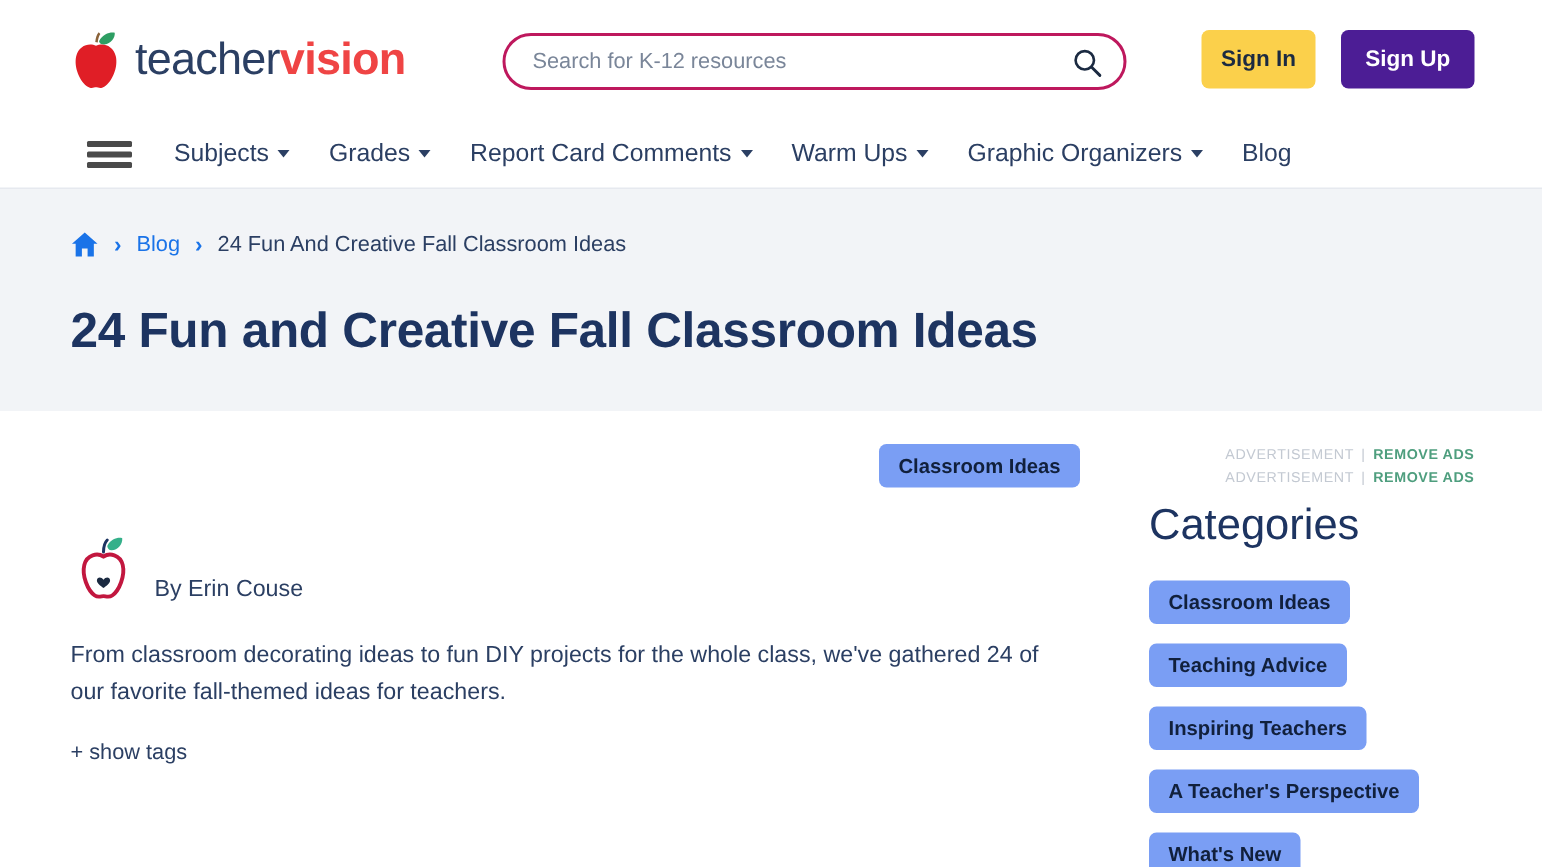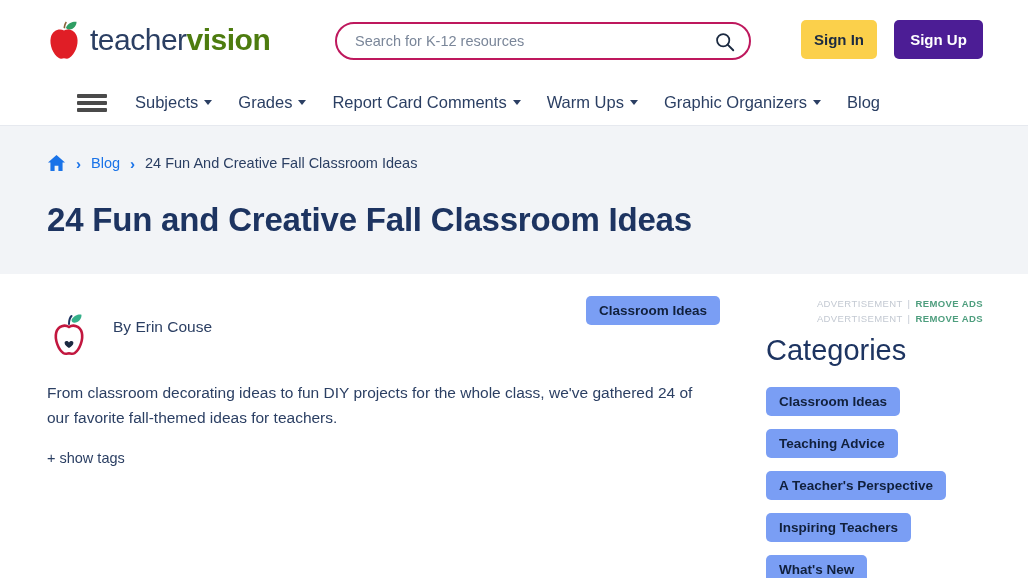--- a/index.html
+++ b/index.html
@@ -26,21 +26,21 @@
     gap: 8px;
   }
   .apple-logo { width: 36px; height: 40px; display: block; }
   .logo-text {
     font-size: 30px;
     letter-spacing: -0.5px;
     color: #2b3f63;
     white-space: nowrap;
     font-weight: 400;
   }
-  .logo-text b { font-weight: 800; color: #4d7c0f; }
+  .logo-text b { font-weight: 800; color: #ef4444; }
 
   .search-box {
     position: absolute;
     left: 335px; top: 22px;
     width: 416px; height: 38px;
     border: 2px solid #be185d;
     border-radius: 19px;
     display: flex; align-items: center;
     padding: 0 14px 0 18px;
     background: #fff;
@@ -63,21 +63,21 @@
     cursor: pointer;
   }
   .btn-signin { left: 801px; width: 76px; background: #fbd04b; color: #1b2a41; }
   .btn-signup { left: 894px; width: 89px; background: #4c1d95; color: #ffffff; }
 
   
   .nav {
     height: 46px;
     background: #ffffff;
     display: flex; align-items: center;
-    padding-left: 77px;
+    padding-left: 58px;
     gap: 0;
     border-bottom: 1px solid #e6e9ef;
   }
   .hamburger { width: 30px; height: 22px; display: flex; flex-direction: column;
     justify-content: space-between; cursor: pointer; margin-right: 28px; padding: 2px 0;}
   .hamburger span { display:block; height: 4px; background: #4a4a4a; border-radius: 1px; }
   .nav-item {
     font-size: 16.5px; color: #2b3f63;
     margin-right: 26px; cursor: pointer;
     display: flex; align-items: center; gap: 6px;
@@ -113,21 +113,21 @@
   .main-col { width: 760px; position: relative; padding-left: 47px; }
 
   .topic-badge {
     position: absolute; left: 586px; top: 22px;
     background: #7a9ef4; color: #11203c;
     font-size: 13.5px; font-weight: bold;
     padding: 7px 13px; border-radius: 5px;
     white-space: nowrap; cursor: pointer;
   }
 
-  .author-row { display: flex; align-items: center; gap: 22px; margin-top: 36px; }
+  .author-row { display: flex; align-items: flex-end; gap: 12px; margin-top: 80px; }
   .author-avatar { width: 44px; height: 48px; flex: 0 0 auto; }
   .author-name { font-size: 15.5px; color: #2b3f63; margin-top: -14px; }
 
   .description {
     margin-top: 22px; width: 646px;
     font-size: 15.5px; line-height: 1.62; color: #2b3f63;
   }
   .show-tags {
     margin-top: 20px; font-size: 14.5px; color: #2b3f63; cursor: pointer;
   }
@@ -267,19 +267,19 @@
       <span class="ad-label">ADVERTISEMENT</span>
       <span class="ad-pipe">|</span>
       <span class="ad-remove">REMOVE ADS</span>
     </div>
 
     <h2 class="cat-heading">Categories</h2>
 
     <div class="cat-list">
       <div class="cat-tag">Classroom Ideas</div>
       <div class="cat-tag">Teaching Advice</div>
+      <div class="cat-tag">Inspiring Teachers</div>
       <div class="cat-tag">A Teacher's Perspective</div>
-      <div class="cat-tag">Inspiring Teachers</div>
       <div class="cat-tag">What's New</div>
     </div>
   </div>
 
 </div>
 
 </body></html>

